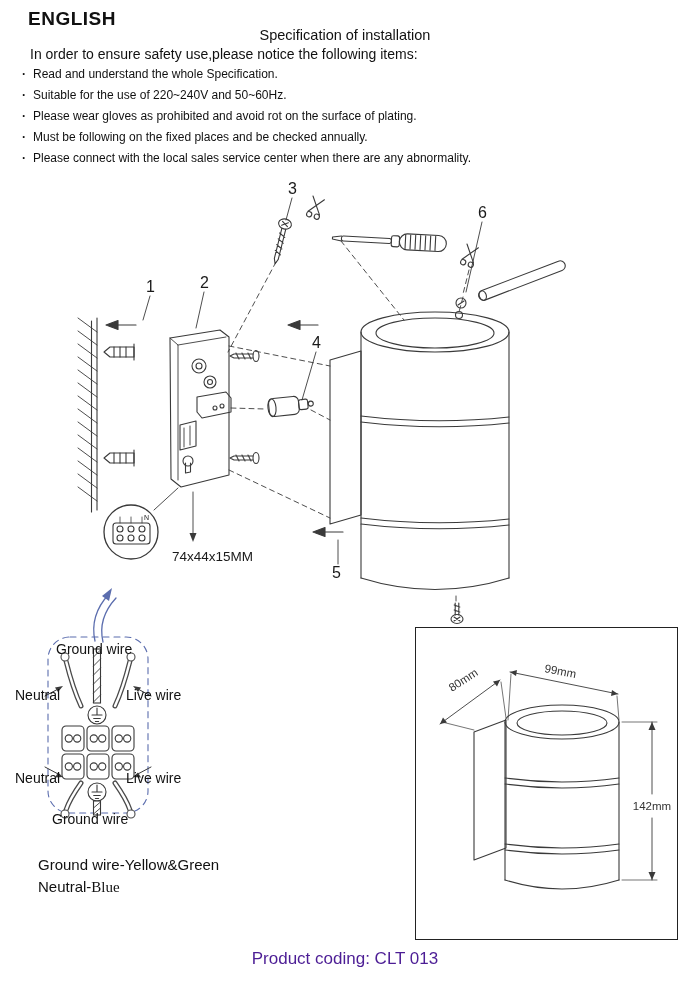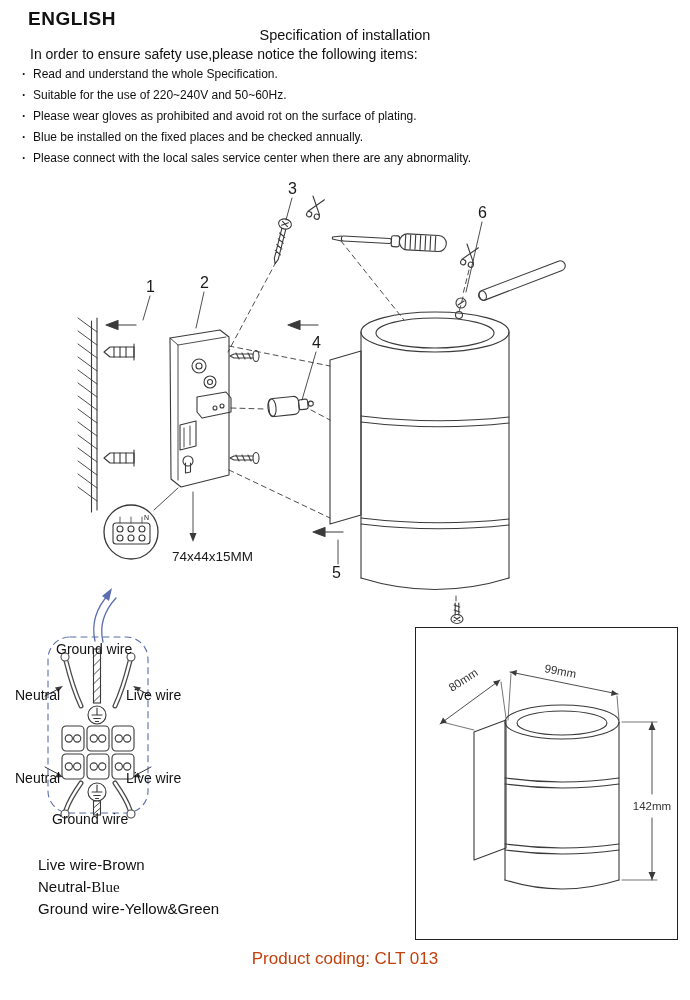--- a/index.html
+++ b/index.html
@@ -11,40 +11,40 @@
   .spec-title{text-align:center;font-size:14.5px;}
   .spec-intro{margin:3px 0 0 30px;font-size:14px;}
   .spec-list{margin:2px 0 0 0;padding:0 0 0 22px;}
   .spec-list li{list-style:none;position:relative;padding-left:11px;font-size:12px;
                 line-height:21px;white-space:nowrap;}
   .spec-list li::before{content:"\00B7";position:absolute;left:0;font-weight:bold;}
   .dlabel{position:absolute;font-size:14px;color:#111;}
   .legend{left:38px;top:854px;font-size:15px;line-height:22px;}
   .serif{font-family:"Liberation Serif", serif;}
   .dimbox{left:415px;top:627px;width:261px;height:311px;border:1.5px solid #222;box-sizing:content-box;}
-  .footer{left:0;top:949px;width:690px;text-align:center;font-size:17px;color:#c2410c;}
+  .footer{left:0;top:949px;width:690px;text-align:center;font-size:17px;color:#4c1d95;}
   svg{display:block;}
   text{font-family:"Liberation Sans", sans-serif;}
   .partnum{font-family:"Liberation Serif", serif;}
 </style>
 </head>
 <body>
 
 <div class="page">
 
   <div class="abs english">ENGLISH</div>
 
   <div class="abs spec">
     <div class="spec-title">Specification of installation</div>
     <div class="spec-intro">In order to ensure safety use,please notice the following items:</div>
     <ul class="spec-list">
       <li>Read and understand the whole Specification.</li>
       <li>Suitable for the use of 220~240V and 50~60Hz.</li>
       <li>Please wear gloves as prohibited and avoid rot on the surface of plating.</li>
-      <li>Blue be installed on the fixed places and be checked annually.</li>
+      <li>Must be following on the fixed places and be checked annually.</li>
       <li>Please connect with the local sales service center when there are any abnormality.</li>
     </ul>
   </div>
 
   <svg class="abs" style="left:0;top:170px" width="690" height="465" viewBox="0 0 690 465">
     <defs>
       <g id="anchor">
         <polygon points="104,5 110,0 134,0 134,10 110,10"></polygon>
         <path d="M114 0V10M120 0V10M126 0V10M134 -3V13"></path>
       </g>
@@ -295,25 +295,24 @@
   </svg>
 
   <div class="dlabel" style="left:56px;top:641px">Ground wire</div>
   <div class="dlabel" style="left:15px;top:687px">Neutral</div>
   <div class="dlabel" style="left:126px;top:687px">Live wire</div>
   <div class="dlabel" style="left:15px;top:770px">Neutral</div>
   <div class="dlabel" style="left:126px;top:770px">Live wire</div>
   <div class="dlabel" style="left:52px;top:811px">Ground wire</div>
 
   <div class="abs legend">
-    <div>Live wire-Brown</div>
+    <div>Ground wire-Yellow&amp;Green</div>
     <div>
       <span>Neutral-</span><span class="serif">Blue</span>
     </div>
-    <div>Ground wire-Yellow&amp;Green</div>
   </div>
 
   <div class="abs dimbox">
     <svg width="261" height="311" viewBox="0 0 261 311">
       <g fill="none" stroke="#3a3a3a" stroke-width="1.1" stroke-linecap="round" stroke-linejoin="round">
         <g>
           <polygon points="58,104 90,92 90,220 58,232"></polygon>
           <ellipse cx="146" cy="94" rx="57" ry="17"></ellipse>
           <ellipse cx="146" cy="95" rx="45" ry="12"></ellipse>
           <line x1="89" y1="94" x2="89" y2="252"></line>

